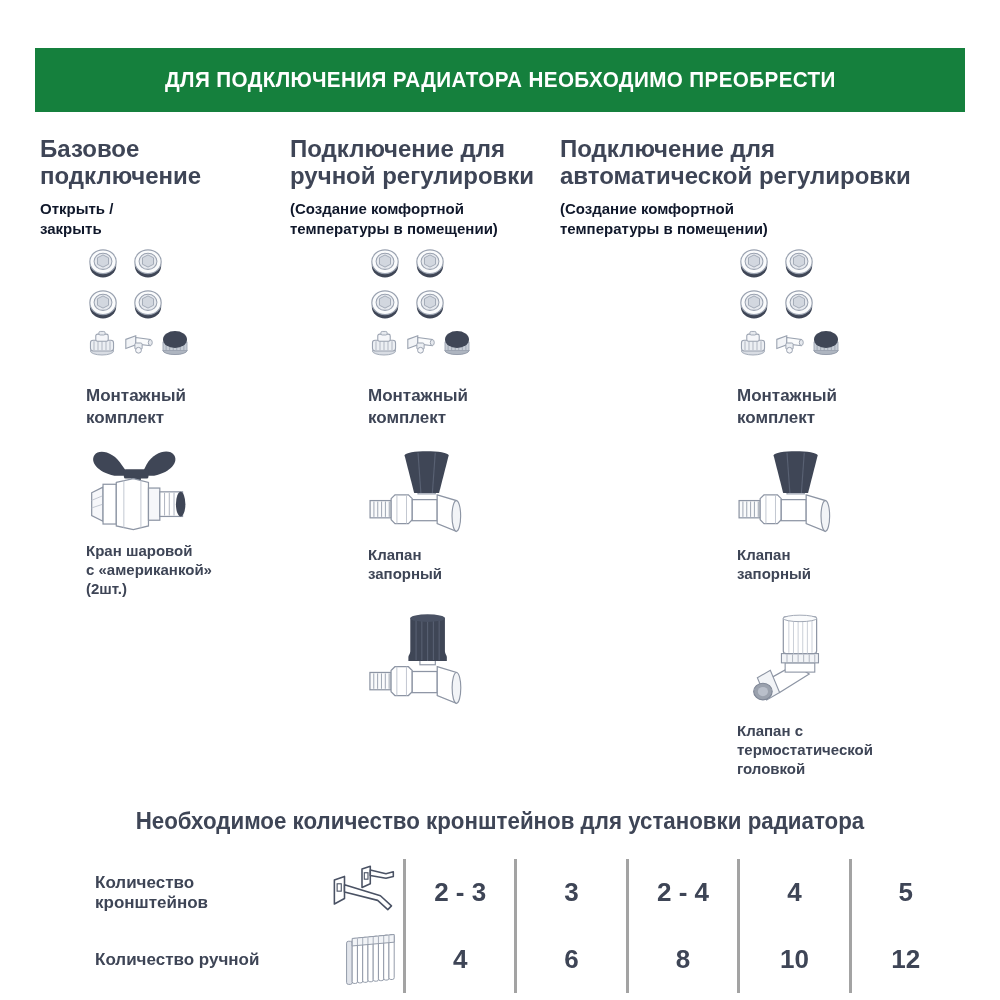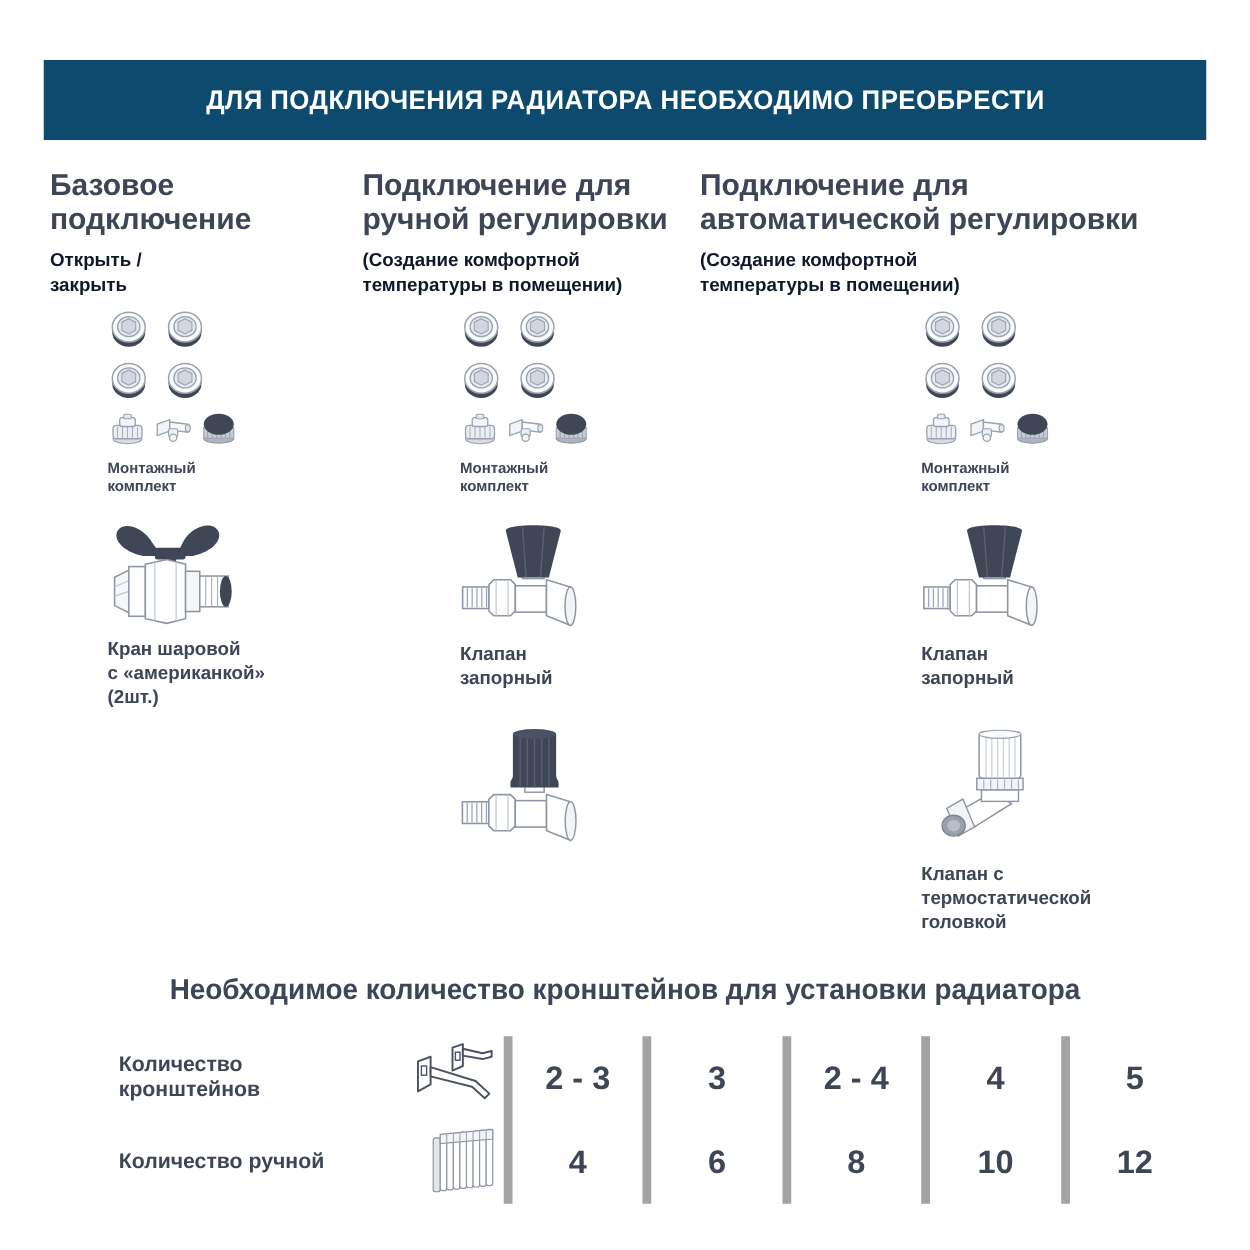--- a/index.html
+++ b/index.html
@@ -5,21 +5,21 @@
   html,body{margin:0;padding:0;}
   body{
     width:1000px;height:1000px;background:#ffffff;overflow:hidden;
     font-family:"Liberation Sans","DejaVu Sans",sans-serif;
     color:#3e4556;
   }
   .pre{white-space:pre-line;}
 
   
   .header-banner{
-    margin:48px 35px 0 35px;height:64px;background:#0c4a6e;
+    margin:48px 35px 0 35px;height:64px;background:#15803d;
     display:flex;align-items:center;justify-content:center;
   }
   .header-banner .t{
     color:#ffffff;font-weight:bold;font-size:21.5px;letter-spacing:.4px;
     transform:scaleX(.96);
   }
 
   
   .columns{
     margin:24px 40px 0 40px;
@@ -28,41 +28,41 @@
   .col-head{min-height:110px;text-align:left;}
   .col-title{margin:0;font-size:24px;font-weight:bold;line-height:1.12;color:#3e4556;}
   .col-subtitle{margin:9px 0 0 0;font-size:15px;font-weight:bold;line-height:1.32;color:#0f172a;}
   .col-inner{width:170px;}
   .inner-1{margin-left:46px;}
   .inner-2{margin-left:78px;}
   .inner-3{margin-left:177px;}
 
   .kit-rings{display:grid;grid-template-columns:34px 34px;column-gap:11px;row-gap:7px;width:79px;}
   .kit-small{display:flex;align-items:center;gap:6px;margin-top:8px;}
-  .kit-label{margin:10px 0 0 0;font-size:12px;font-weight:bold;line-height:1.28;}
+  .kit-label{margin:28px 0 0 0;font-size:17px;font-weight:bold;line-height:1.28;}
 
   .item{margin-top:16px;}
   .item + .item{margin-top:26px;}
   .item-label{margin:8px 0 0 0;font-size:15px;font-weight:bold;line-height:1.28;}
 
   
   .table-title{
     margin:30px 0 0 0;text-align:center;font-size:23px;font-weight:bold;color:#3e4556;
     transform:scaleX(.97);
   }
   .btable{
     margin:24px 40px 0 40px;
     display:grid;grid-template-columns:250px 113px repeat(5,1fr);
     grid-auto-rows:67px;align-items:stretch;
   }
   .bt-label{display:flex;align-items:center;padding-left:55px;font-size:17px;font-weight:bold;}
   .bt-icon{display:flex;align-items:center;justify-content:flex-end;padding-right:6px;}
   .bt-val{
     display:flex;align-items:center;justify-content:center;
-    font-size:26px;font-weight:bold;border-left:7px solid #a3a3a3;
+    font-size:26px;font-weight:bold;border-left:3px solid #a3a3a3;
   }
   svg{display:block;}
 </style>
 </head>
 <body>
 
 <svg width="0" height="0" style="position:absolute" aria-hidden="true">
 <defs>
   <symbol id="sym-fitting" viewBox="0 0 40 40">
     <ellipse cx="20" cy="23.5" rx="15.5" ry="13.5" fill="#3f4656"></ellipse>

